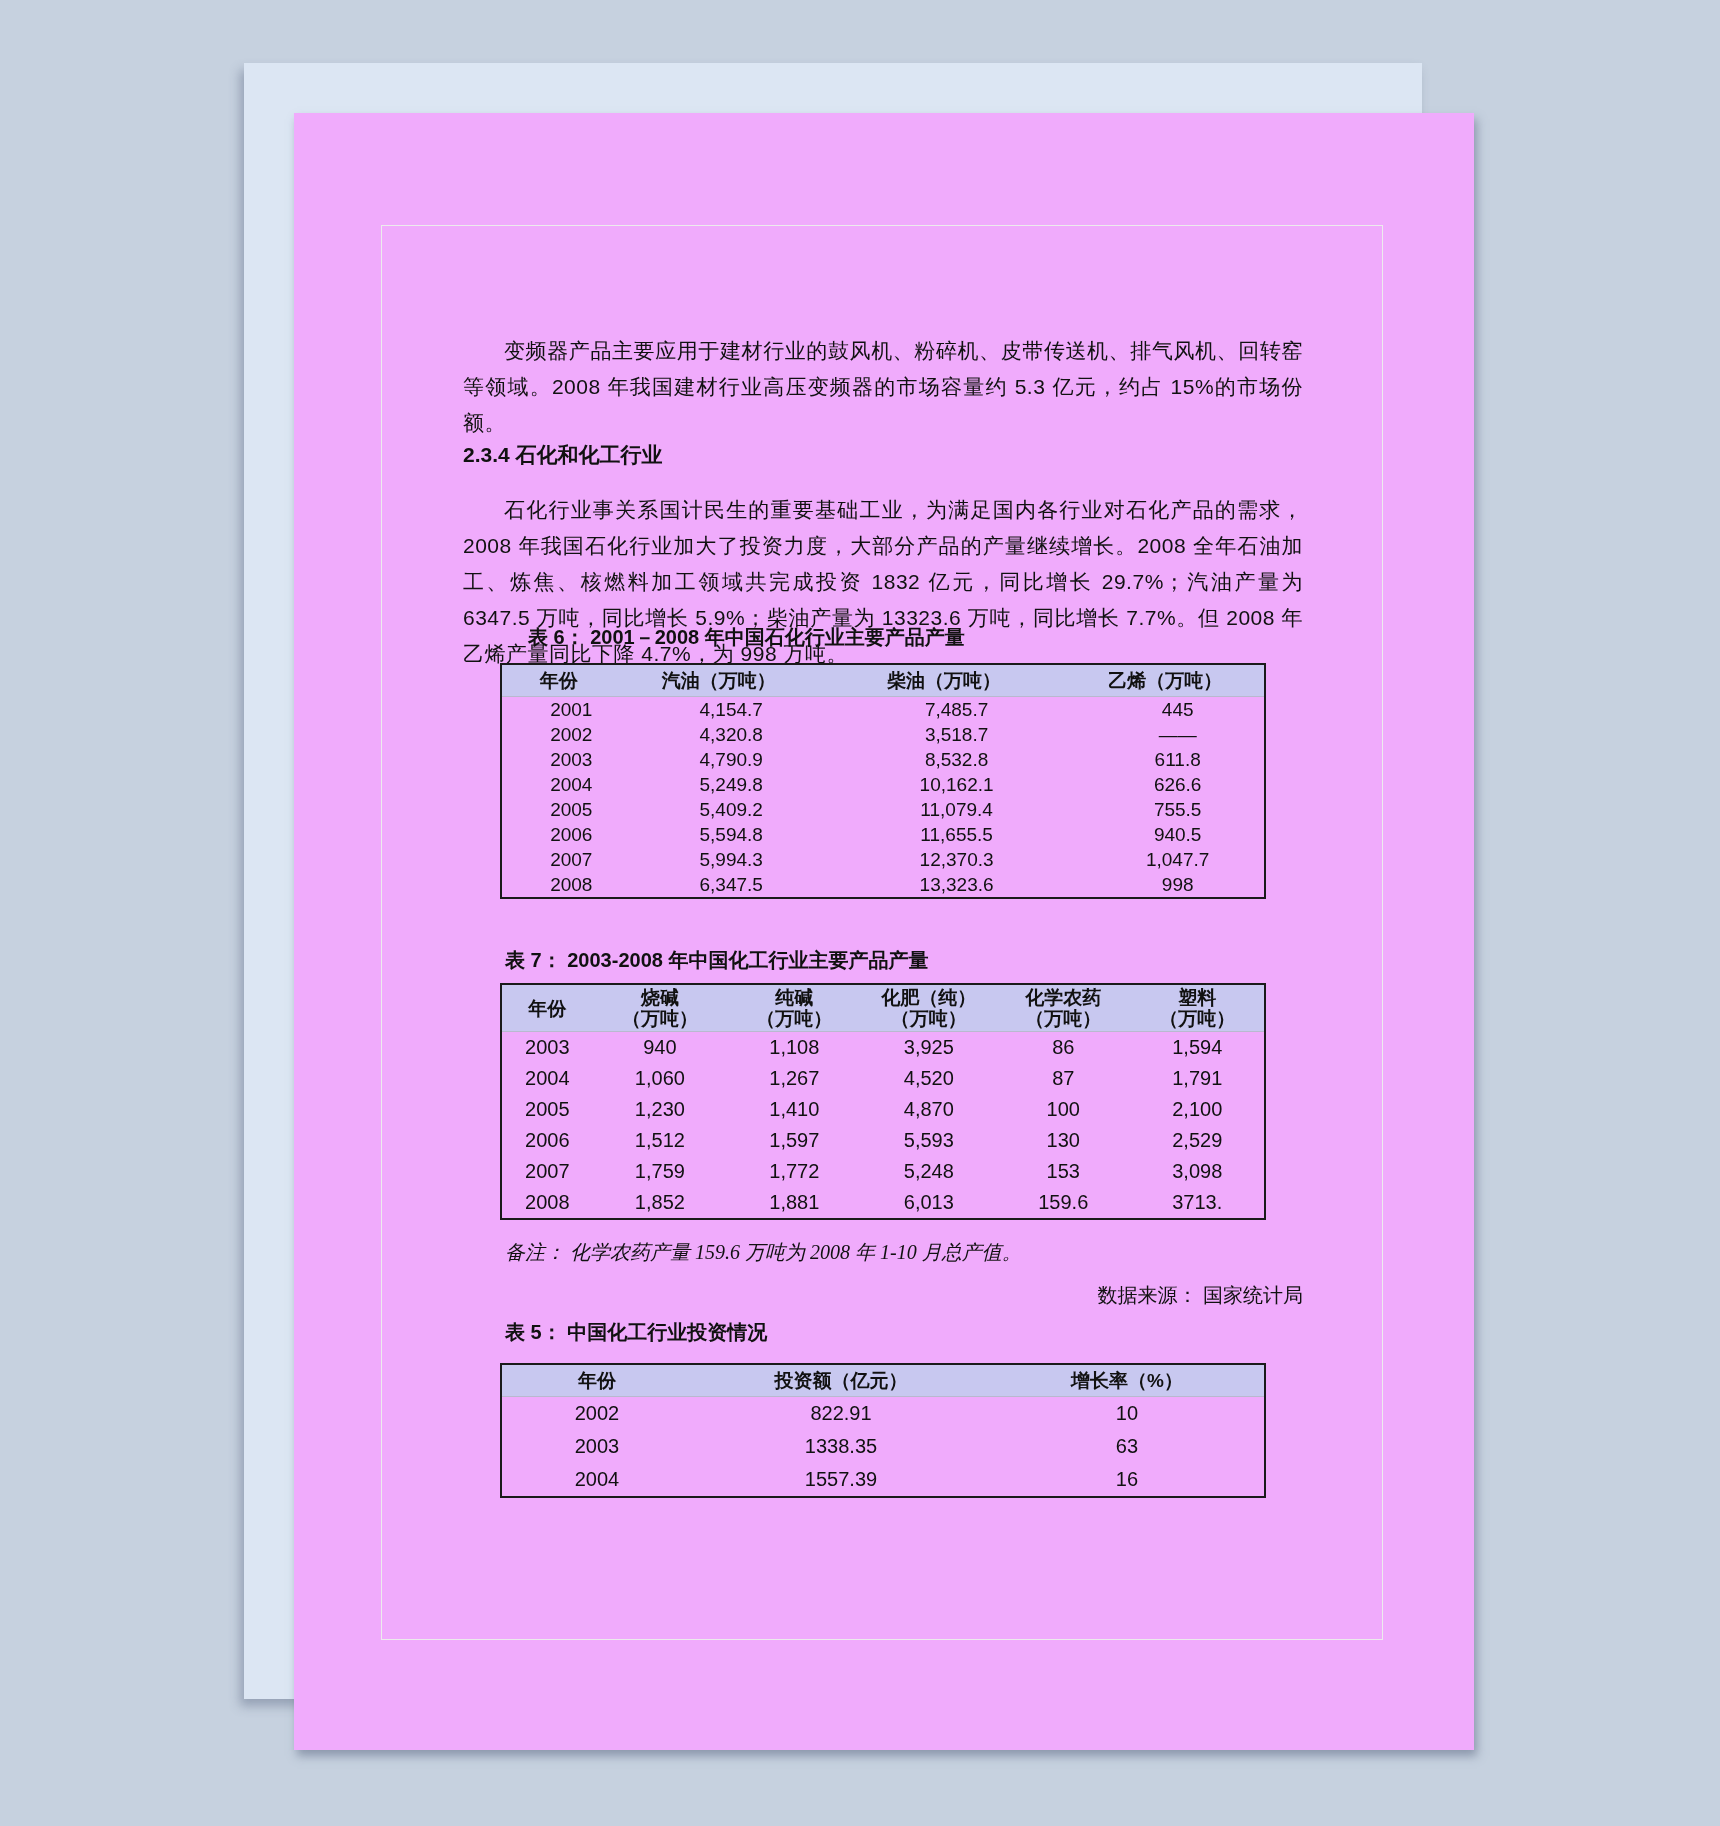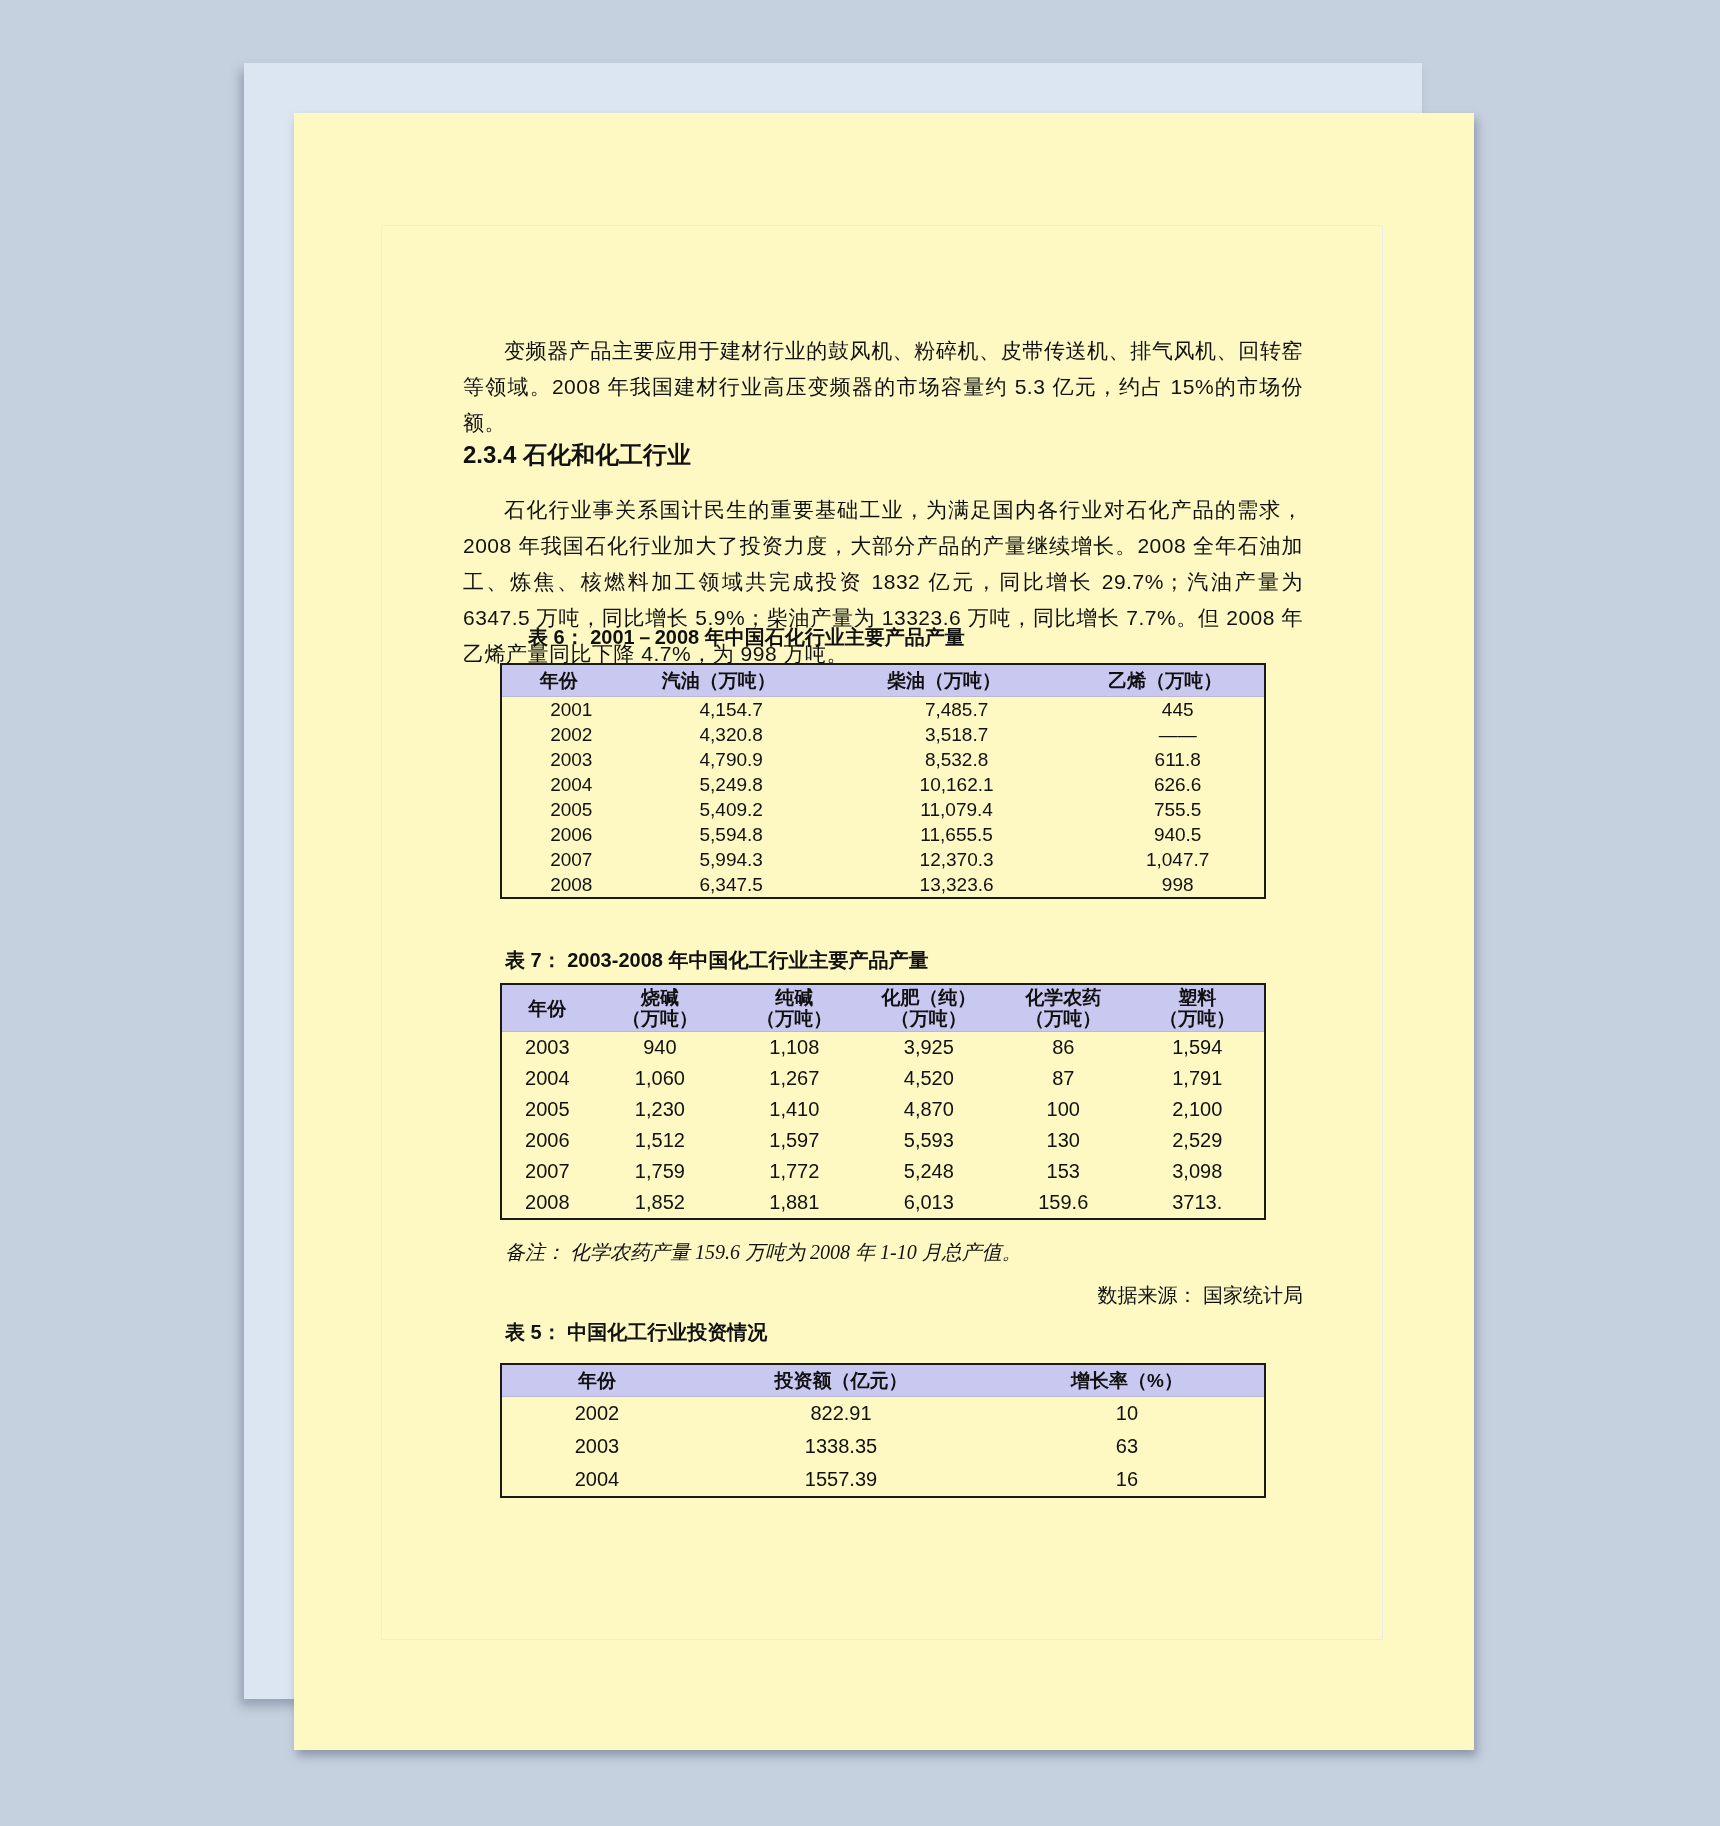--- a/index.html
+++ b/index.html
@@ -9,37 +9,37 @@
     font-family:"Liberation Sans", sans-serif;
     color:#111;
   }
   .back-page{
     position:absolute;left:244px;top:63px;width:1178px;height:1636px;
     background:#dce6f3;
     box-shadow:-4px 7px 10px rgba(90,104,130,0.45);
   }
   .doc-page{
     position:absolute;left:294px;top:113px;width:1180px;height:1637px;
-    background:#fef9c3;
+    background:#f0abfc;
     box-shadow:3px 6px 9px rgba(92,106,132,0.55);
   }
   .content-frame{
     position:absolute;left:87px;top:112px;width:1000px;height:1413px;
     border:1px solid #ececec;
   }
   .para{
     position:absolute;left:169px;width:840px;
     font-size:21px;line-height:36px;
     text-align:justify;text-indent:41px;
     letter-spacing:0.5px;
   }
   .para-1{top:220px;}
   .section-heading{
     position:absolute;left:169px;top:324px;
-    font-size:24px;line-height:36px;font-weight:bold;
+    font-size:21px;line-height:36px;font-weight:bold;
   }
   .para-2{top:379px;}
   .tbl-caption{
     position:absolute;left:211px;
     font-size:20px;line-height:36px;font-weight:bold;
   }
   .cap-6{top:506px;margin-left:23px;}
   .cap-7{top:829px;}
   .cap-8{top:1201px;}
   table.data{

